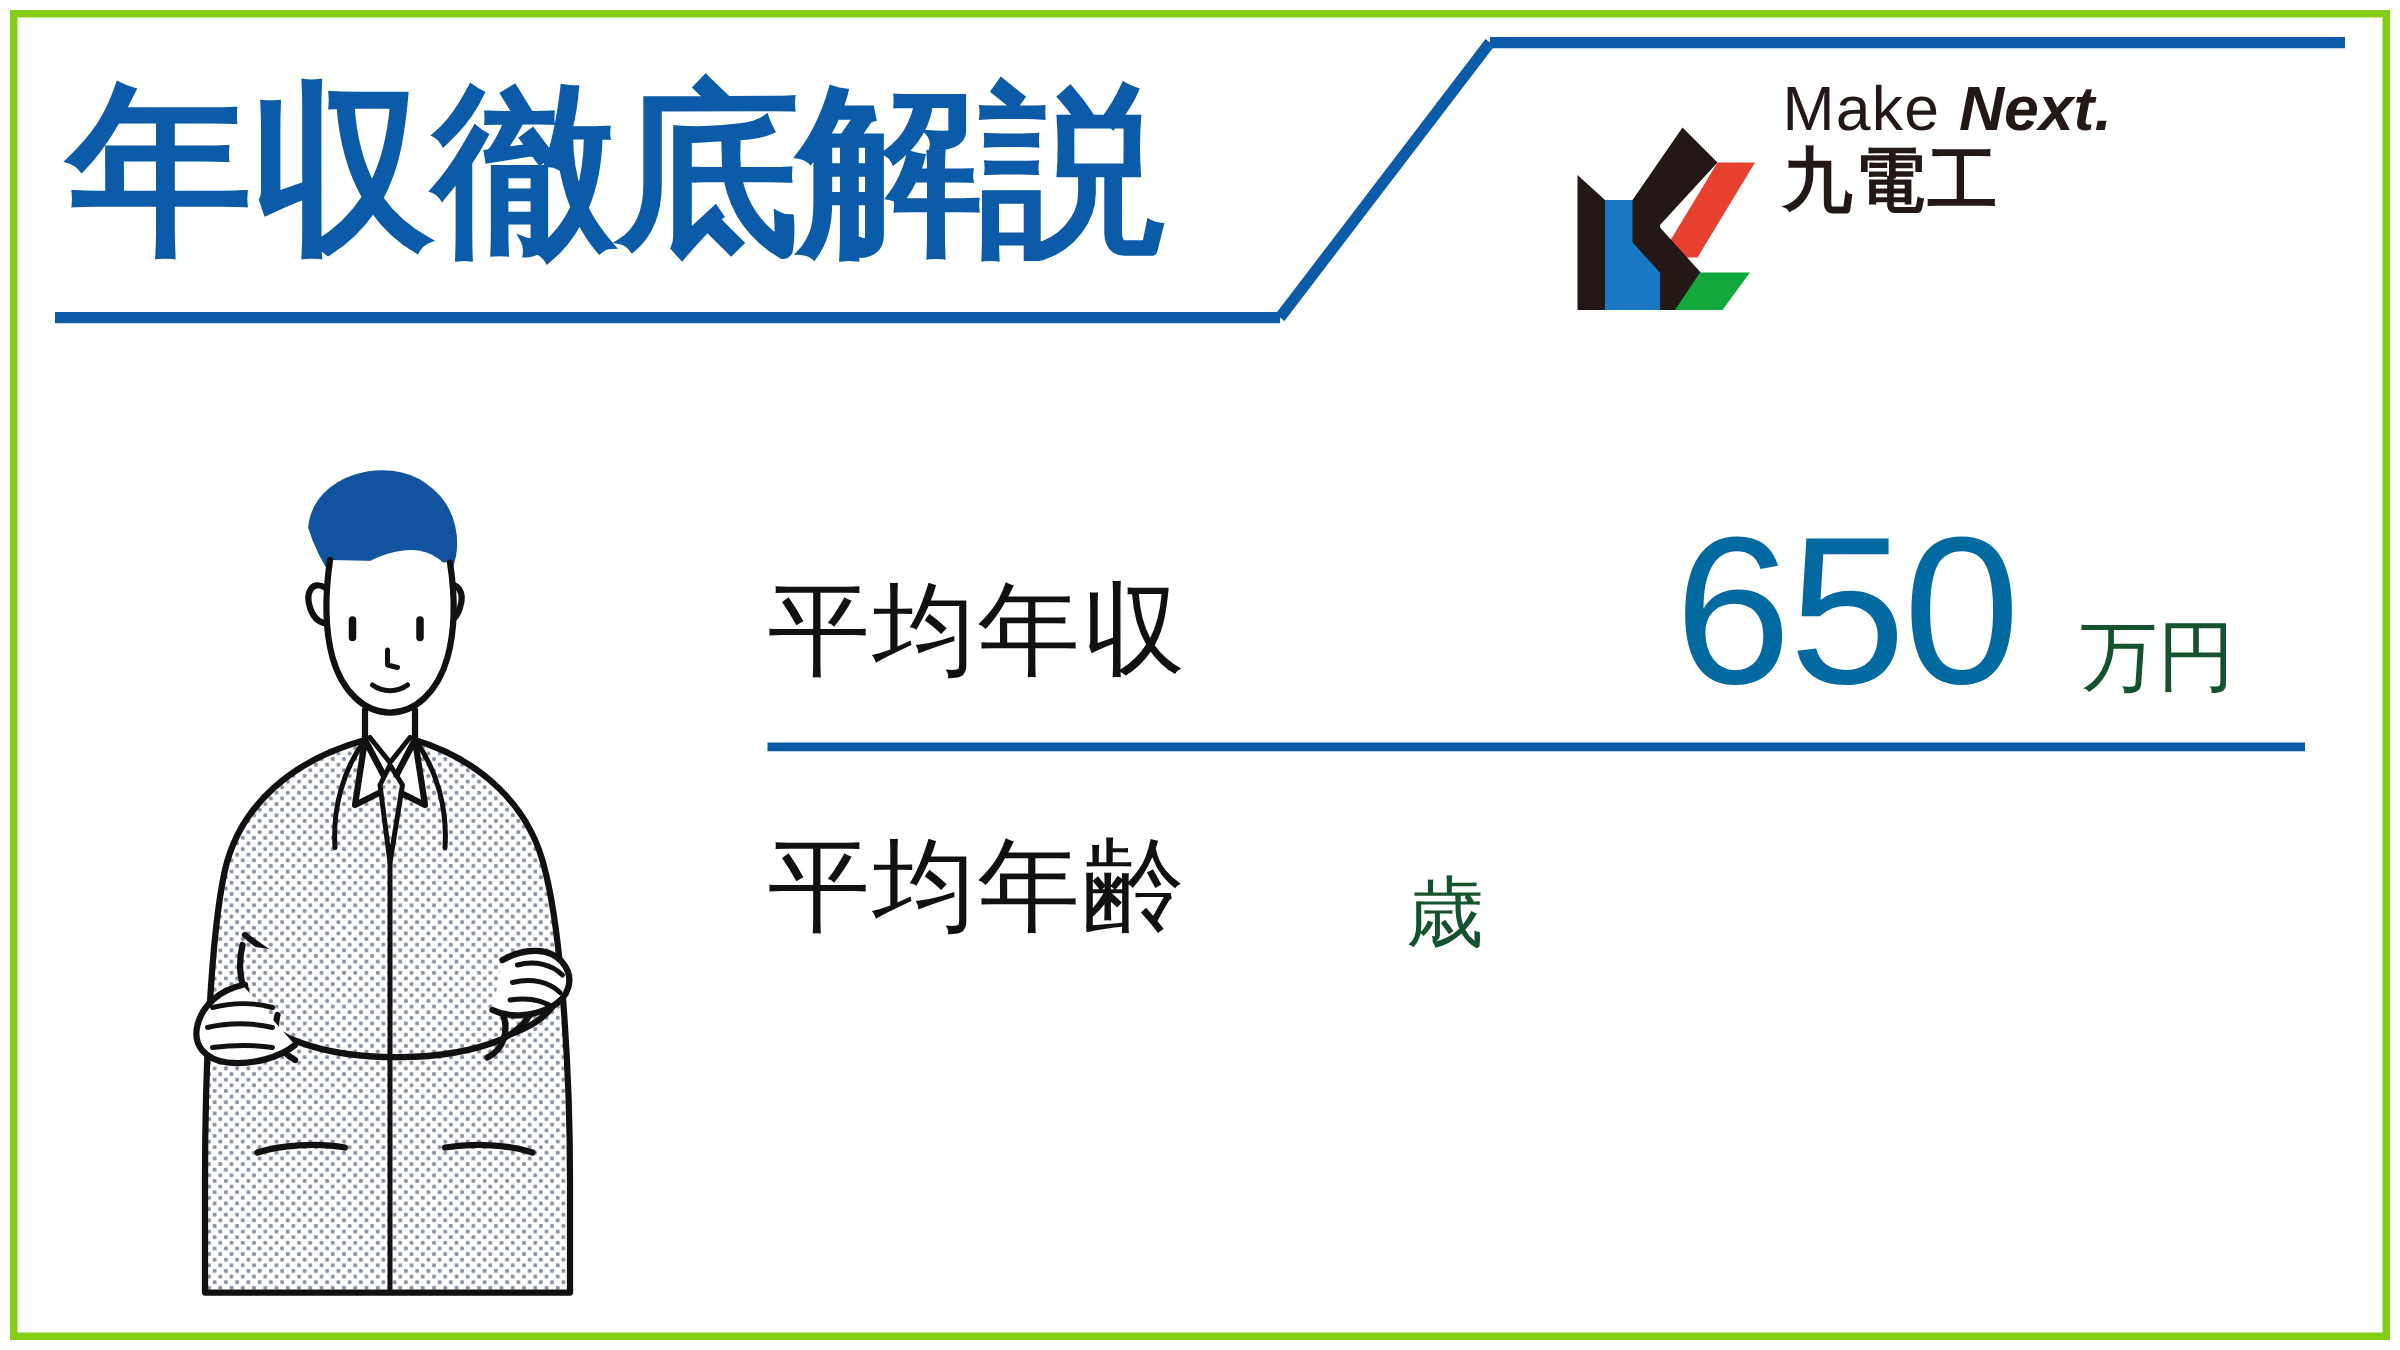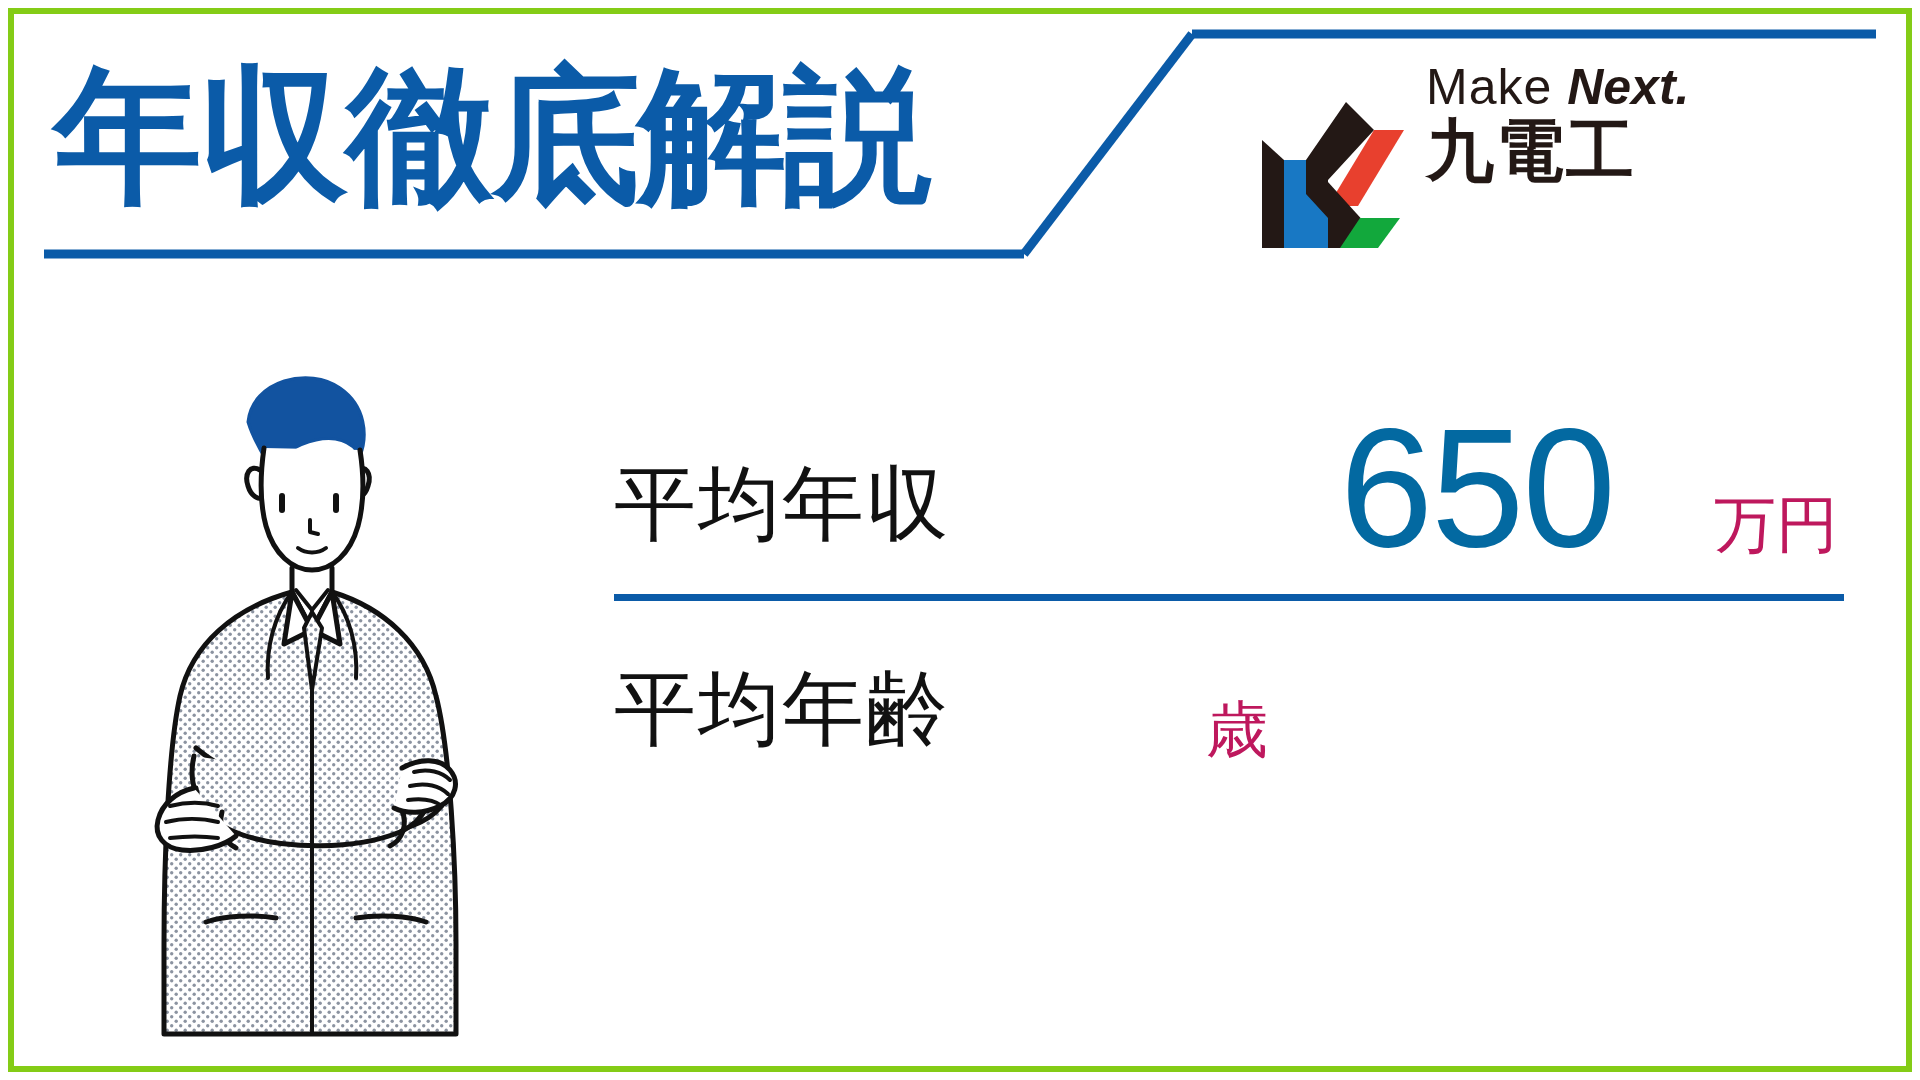--- a/index.html
+++ b/index.html
@@ -47,21 +47,21 @@
   #logo-tagline {
     font-size: 50px; line-height: 1.02;
     color: #231815; white-space: nowrap;
     letter-spacing: 1px;
   }
   #logo-tagline .make { font-weight: 300; }
   #logo-tagline .next { font-weight: 800; letter-spacing: 0px; font-style: italic; }
 
   #logo-name {
     margin-top: 4px;
-    font-size: 68px; line-height: 1;
+    font-size: 56px; line-height: 1;
     font-weight: 900;
     color: #231815;
     letter-spacing: 2px;
     white-space: nowrap;
     font-family: "DejaVu Sans", "Liberation Sans", sans-serif;
   }
 
   
   #illustration { position: absolute; left: 70px; top: 330px; width: 420px; height: 700px; }
 
@@ -95,25 +95,25 @@
     font-size: 168px;
     line-height: 1;
     font-weight: 300;
     color: #0369a1;
     letter-spacing: -2px;
     white-space: nowrap;
     font-family: "Liberation Sans", "DejaVu Sans", sans-serif;
   }
   .stat-unit {
     width: 230px;
-    text-align: right;
+    text-align: center;
     padding-right: 6px;
     font-size: 62px;
     line-height: 1;
-    color: #be185d;
+    color: #14532d;
     font-weight: 400;
     white-space: nowrap;
     font-family: "DejaVu Sans", "Liberation Sans", sans-serif;
   }
   
   .stat-unit { align-self: flex-end; margin-bottom: 38px; }
   .stat-label { align-self: flex-end; margin-bottom: 48px; }
   .stat-value { align-self: flex-end; margin-bottom: 22px; }
 </style>
 </head>

